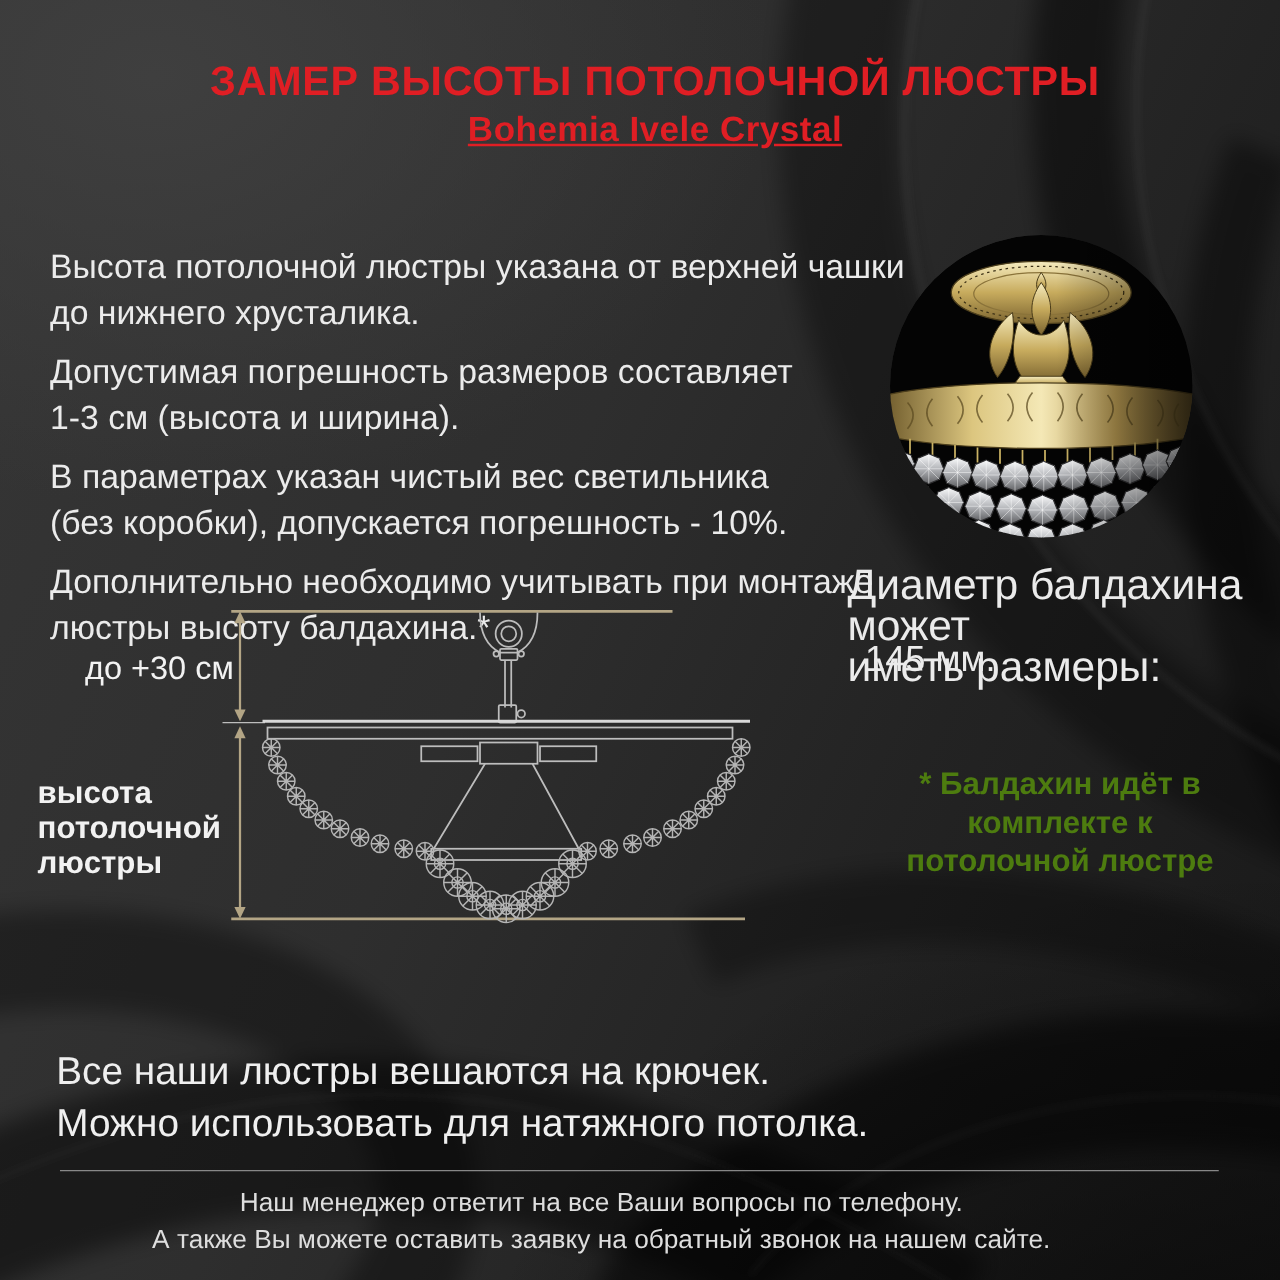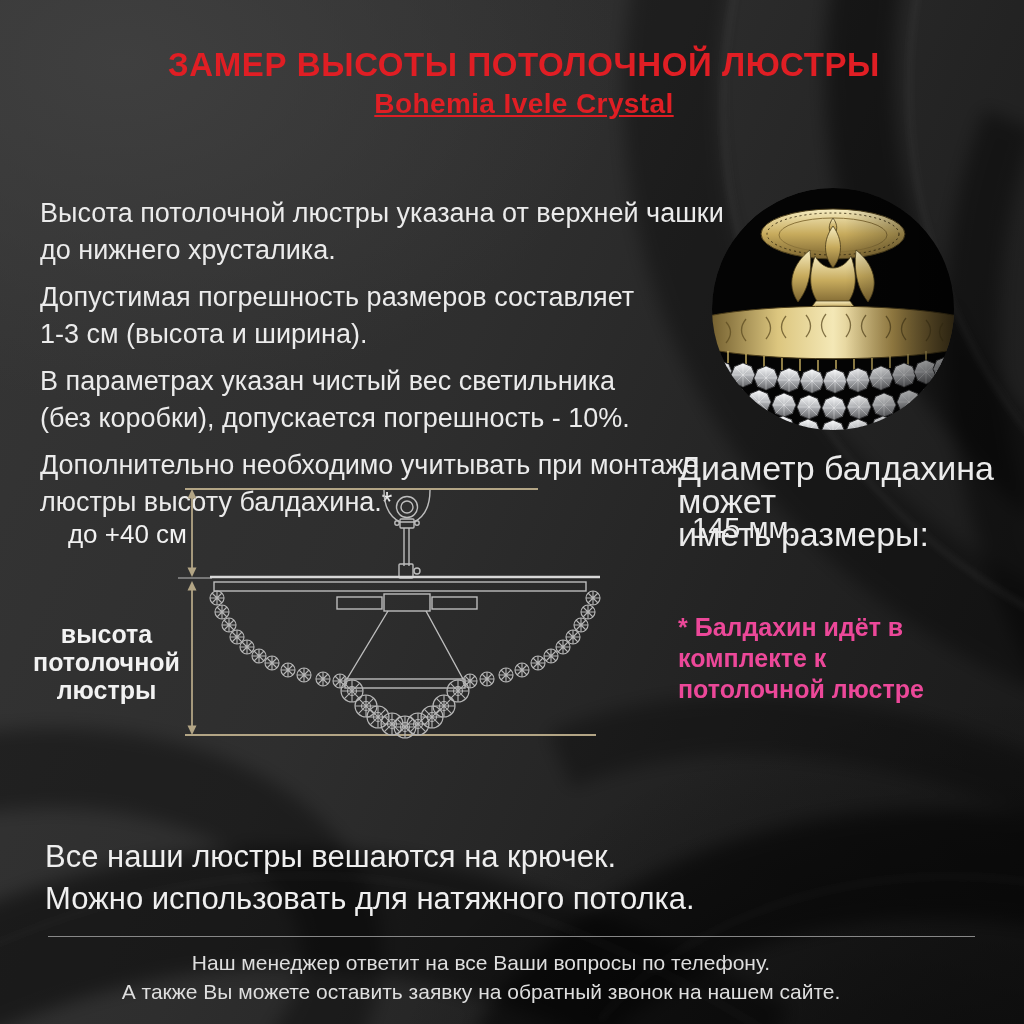--- a/index.html
+++ b/index.html
@@ -26,23 +26,23 @@
     font-size:28px;font-weight:600;letter-spacing:.4px;
     color:var(--accent-red,#e01e24);
     text-decoration:underline;
   }
   .paras{left:40px;top:147px;width:690px;margin-top:48px;}
   .paras p{margin:0 0 10px 0;font-size:27px;line-height:37px;font-weight:400;color:var(--text-primary,#ebebeb);}
   .photo{left:712px;top:188px;width:242px;height:242px;}
   .rcol-h{left:678px;top:452px;width:340px;font-size:34px;line-height:33px;}
   .sizes{left:692px;top:511px;width:330px;font-size:29px;line-height:34px;}
   .sizes div{margin:0;}
-  .note{left:678px;top:612px;width:340px;font-size:25px;line-height:31px;font-weight:700;color:#ec4899;}
+  .note{left:678px;top:612px;width:340px;font-size:25px;line-height:31px;font-weight:700;color:#4d7c0f;text-align:center;}
   .lbl-top{left:40px;top:518px;width:147px;text-align:right;font-size:26px;line-height:32px;color:#f2f2f2;}
-  .lbl-h{left:30px;top:620px;width:153px;text-align:center;font-size:25px;line-height:28px;font-weight:700;color:#f2f2f2;}
+  .lbl-h{left:30px;top:620px;width:153px;text-align:left;font-size:25px;line-height:28px;font-weight:700;color:#f2f2f2;}
   .statement{left:45px;top:836px;font-size:31px;line-height:42px;color:#efefef;}
   .divider{left:48px;top:936px;width:927px;height:1px;background:#9c9c9c;opacity:.85;}
   .footer{left:0;top:948px;width:962px;text-align:center;font-size:21px;line-height:29px;color:#dedede;}
   .dim{stroke:var(--beige-line,#b3a585);stroke-width:1.8;fill:none;}
   .dimf{fill:var(--beige-line,#b3a585);stroke:none;}
   .draw{stroke:var(--drawing-gray,#bdbdbd);stroke-width:1.4;fill:none;}
   .drawB{stroke:#d8d8d8;stroke-width:2.4;fill:none;}
   .beads{stroke:#b5b5b5;stroke-width:1.15;fill:none;}
 </style>
 </head>
@@ -266,21 +266,21 @@
       <use href="#bead-l" x="378" y="717"></use>
     <use href="#bead-l" x="392" y="724"></use>
       <use href="#bead-l" x="405" y="727"></use>
       <use href="#bead-l" x="418" y="724"></use>
     <use href="#bead-l" x="432" y="717"></use>
       <use href="#bead-l" x="444" y="706"></use>
       <use href="#bead-l" x="458" y="691"></use>
   </g>
 </svg>
 
-<div class="abs lbl-top">до +40 см</div>
+<div class="abs lbl-top">до +30 см</div>
 <div class="abs lbl-h ml">высота
 потолочной
 люстры</div>
 
 <div class="abs statement ml">Все наши люстры вешаются на крючек.
 Можно использовать для натяжного потолка.</div>
 
 <div class="abs divider"></div>
 <div class="abs footer ml">Наш менеджер ответит на все Ваши вопросы по телефону.
 А также Вы  можете оставить заявку на обратный звонок на нашем сайте.</div>

